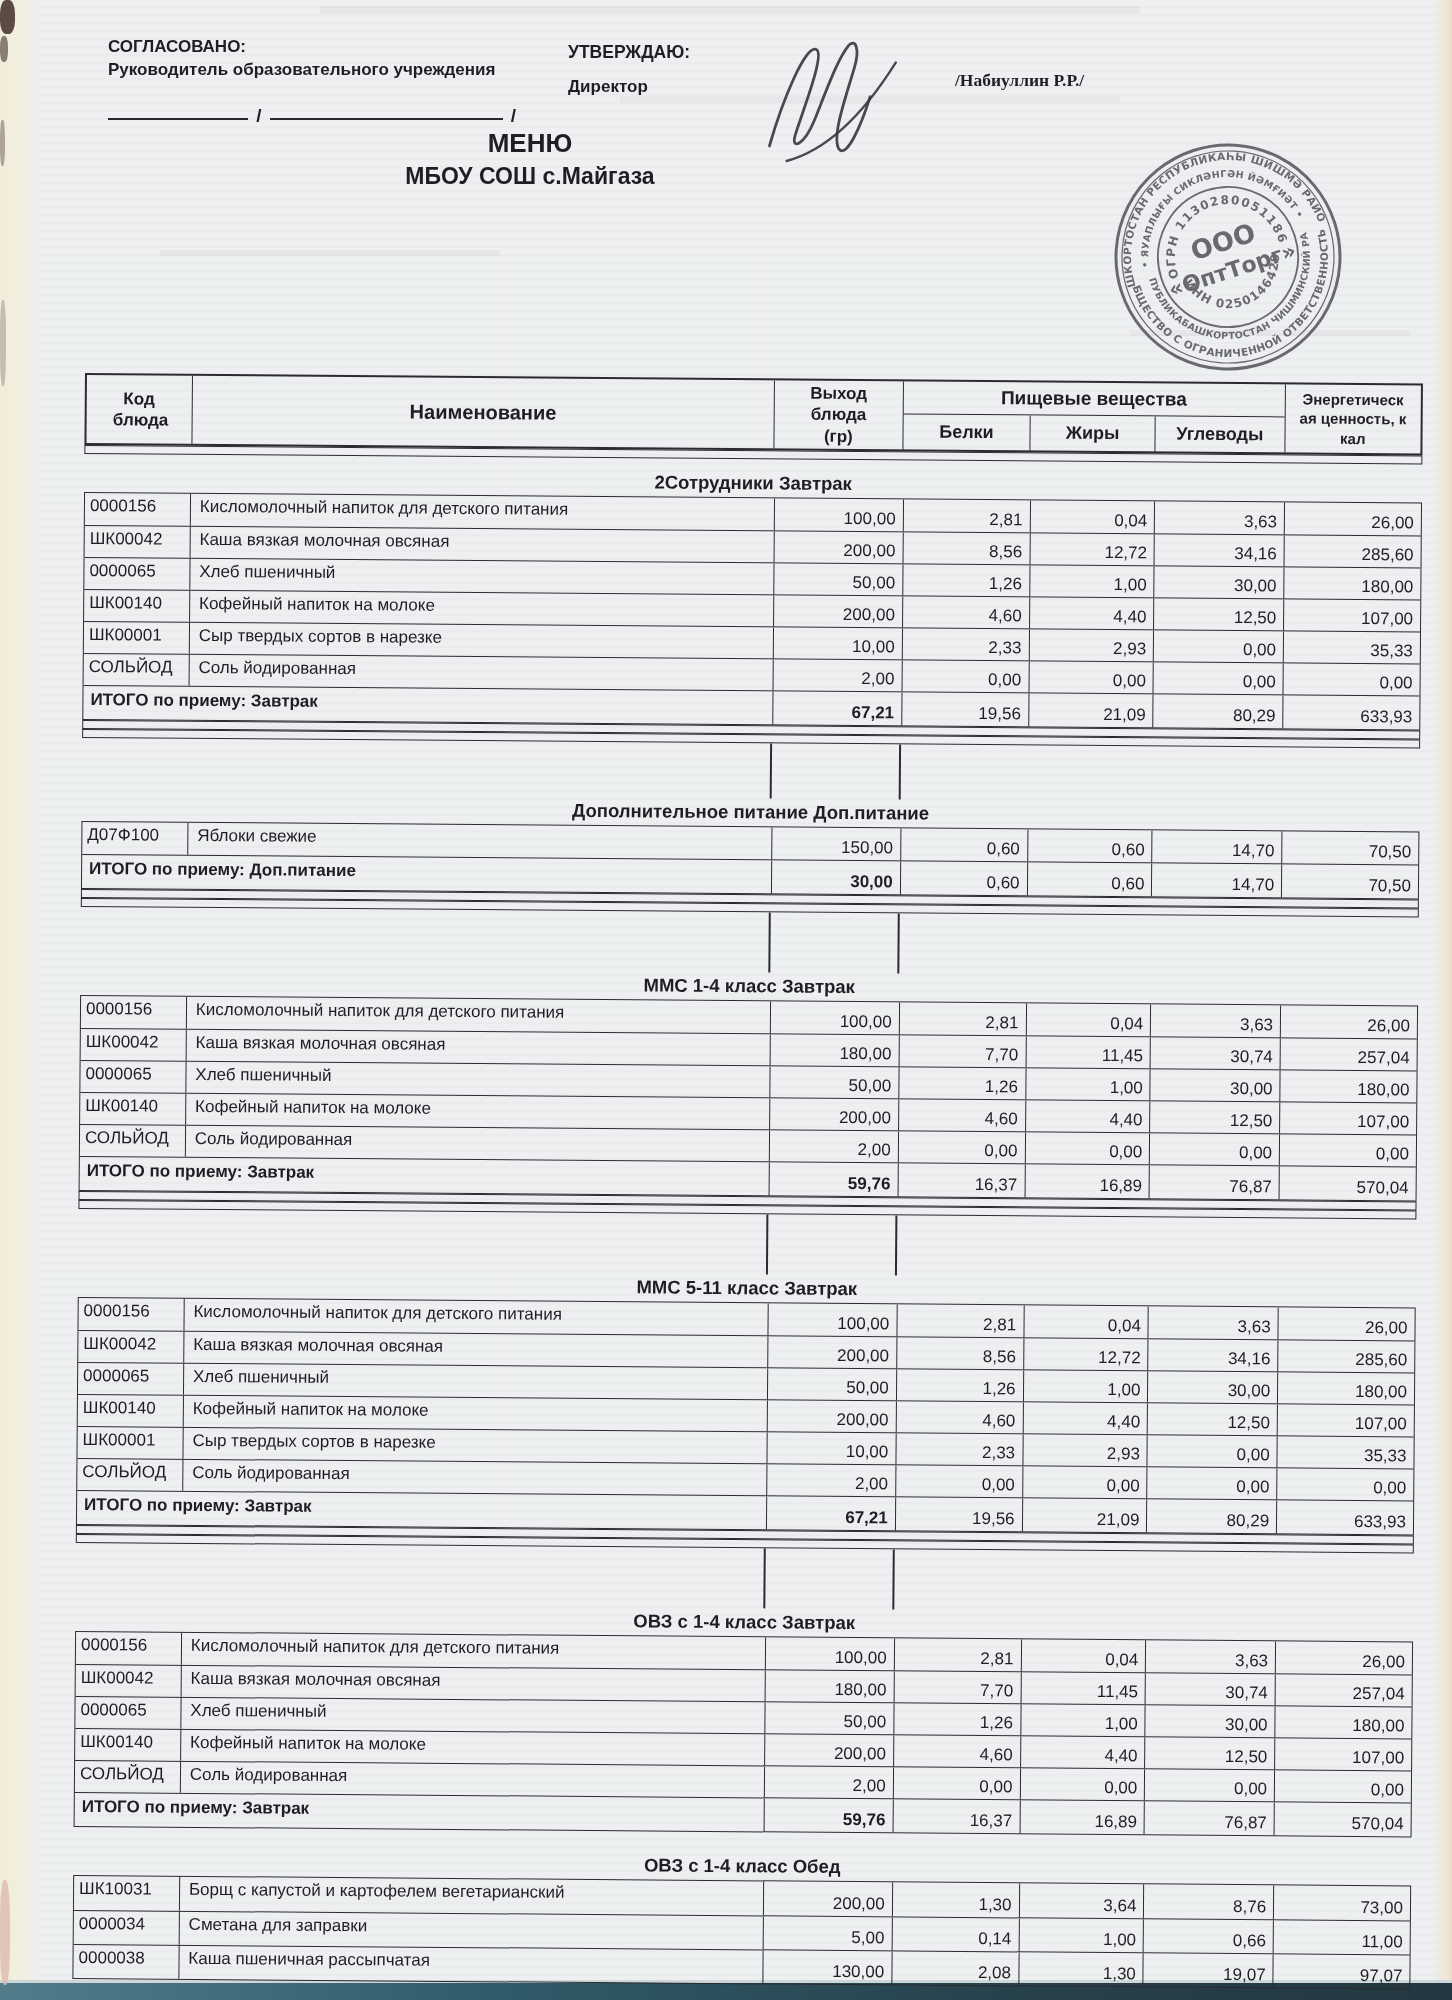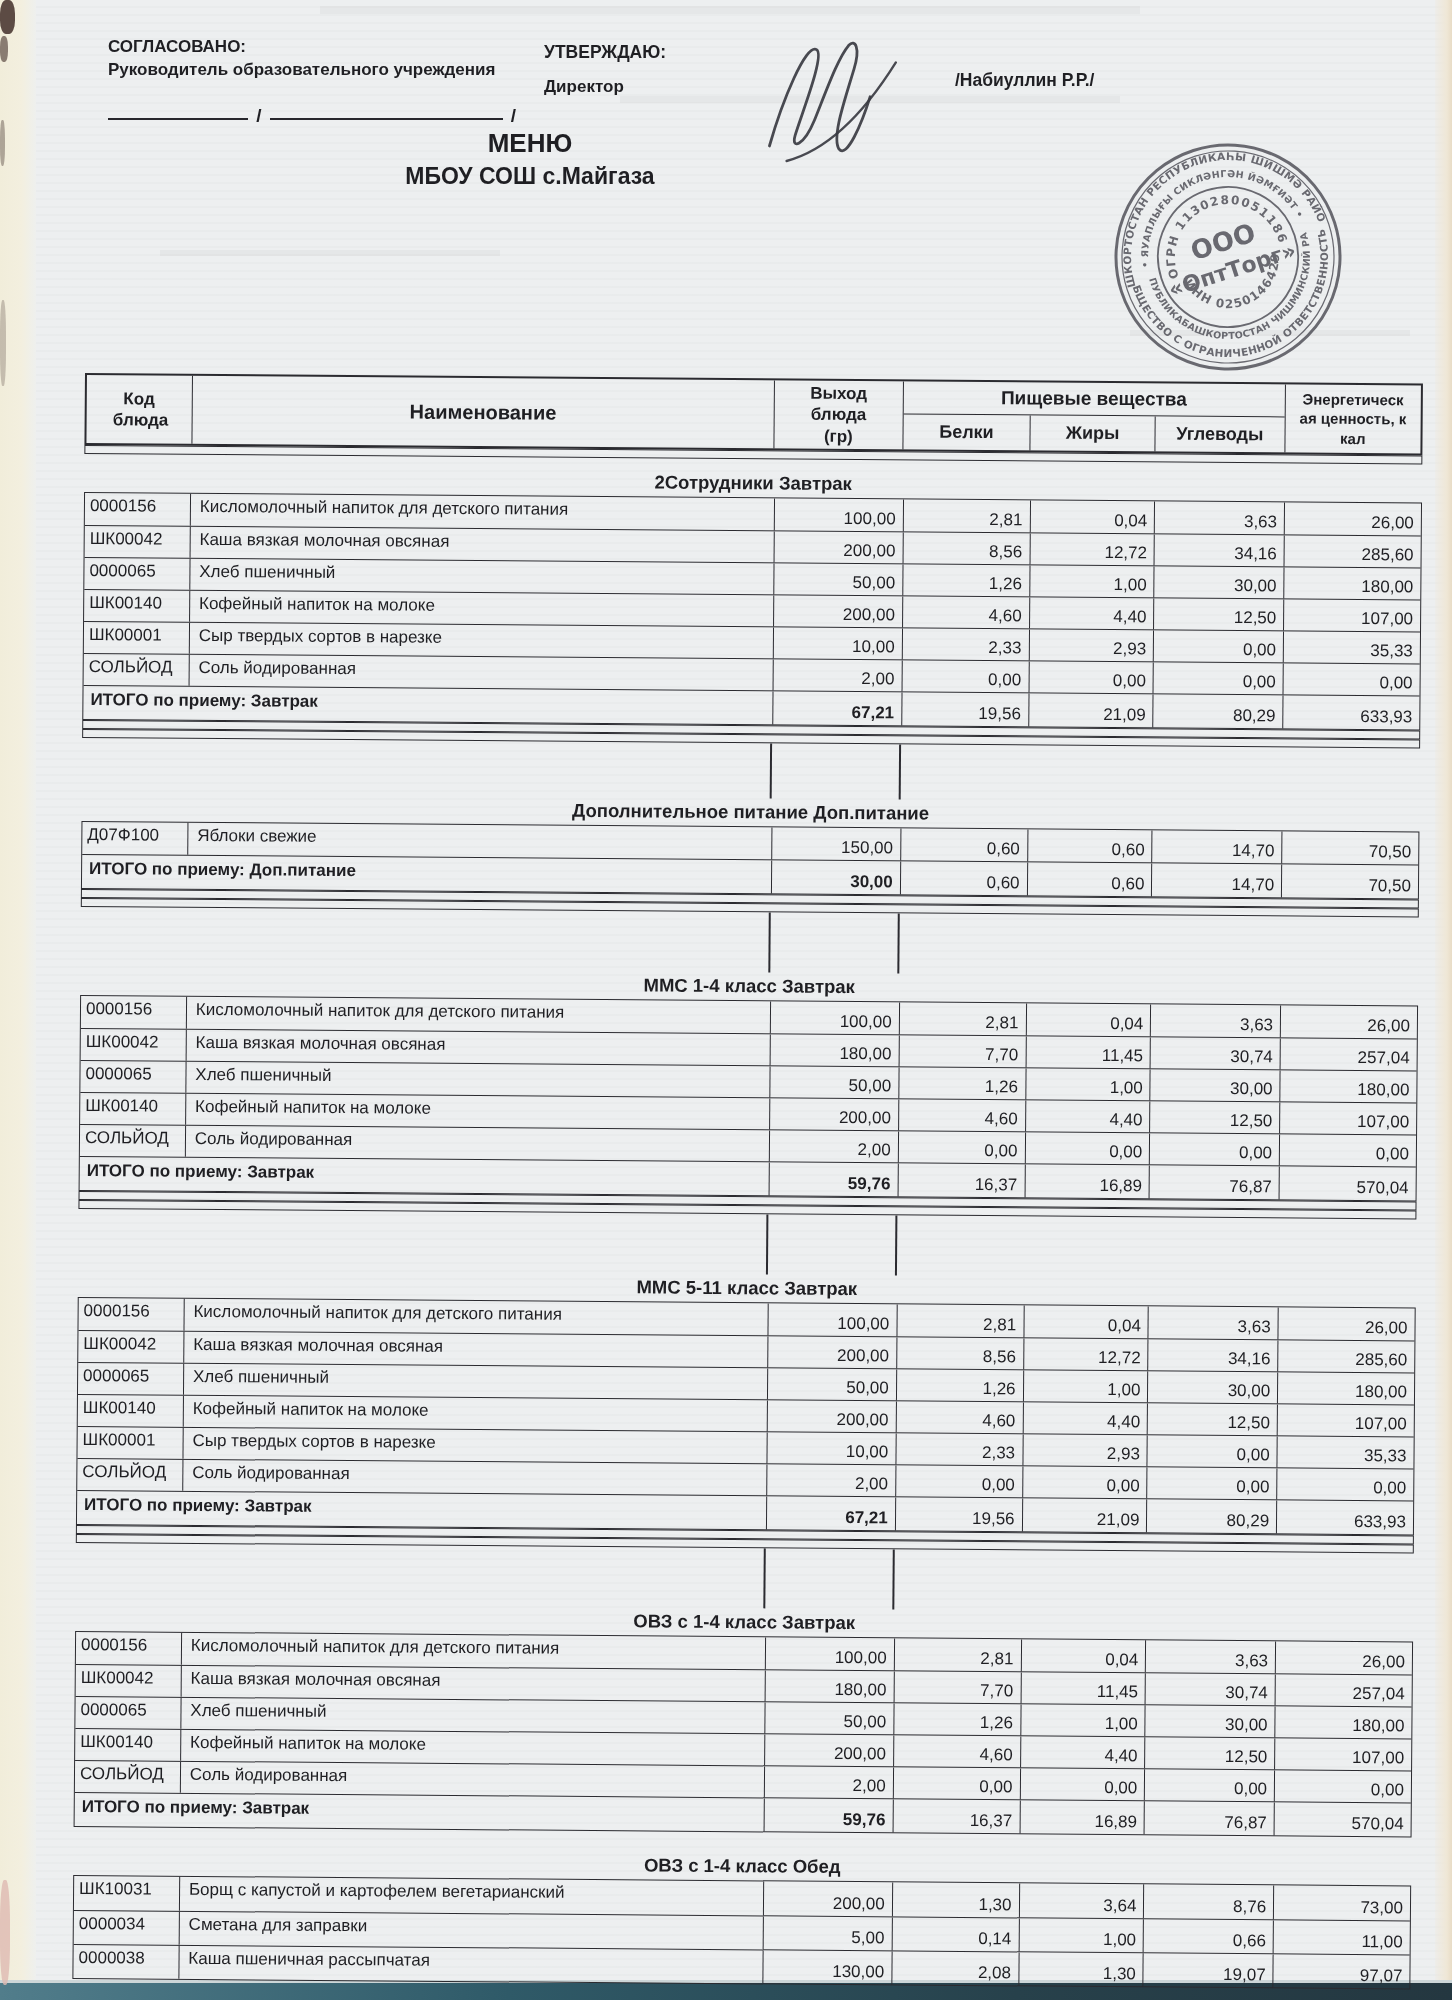--- a/index.html
+++ b/index.html
@@ -23,23 +23,23 @@
   .t4{left:0;top:300px;width:6px;height:86px;opacity:.3;}
   .t5{left:0;top:1880px;width:10px;height:105px;background:#dfb9b2;opacity:.8;}
   .ghost{position:absolute;background:rgba(150,158,152,.09);pointer-events:none;}
   
   .agreed{position:absolute;left:108px;top:36px;width:408px;text-align:left;
           font-weight:bold;font-size:17px;line-height:1.35;}
   .signline{display:flex;align-items:flex-end;justify-content:center;gap:8px;margin-top:18px;height:20px;font-weight:bold;}
   .ul{border-bottom:2.2px solid #26262b;height:14px;}
   .u1{width:142px;} .u2{width:236px;}
   .slash{font-size:19px;line-height:14px;transform:translateY(3px);}
-  .approve{position:absolute;left:544px;top:42px;font-weight:bold;font-size:17.5px;}
+  .approve{position:absolute;left:568px;top:42px;font-weight:bold;font-size:17.5px;}
   .approve .role{margin-top:14px;font-weight:600;font-size:17px;}
-  .approver{position:absolute;left:955px;top:70px;font-weight:bold;font-size:17.5px;}
+  .approver{position:absolute;left:955px;top:70px;font-weight:bold;font-size:17.5px;font-family:Liberation Serif, serif;}
   .menu-title{position:absolute;left:285px;top:126px;width:490px;text-align:center;
           font-weight:bold;line-height:1.34;}
   .menu-title .l1{font-size:26px;}
   .menu-title .l2,.menu-title .l3{font-size:23px;}
   
   .sig{position:absolute;left:748px;top:26px;width:165px;height:150px;}
   .sig path{fill:none;stroke:#3a3b42;stroke-width:2.6;stroke-linecap:round;opacity:.92;}
   .stamp{position:absolute;left:1103px;top:132px;width:250px;height:250px;opacity:.85;}
   .stamp text{fill:#52525a;}
   .stamp circle{fill:none;stroke:#52525a;}

